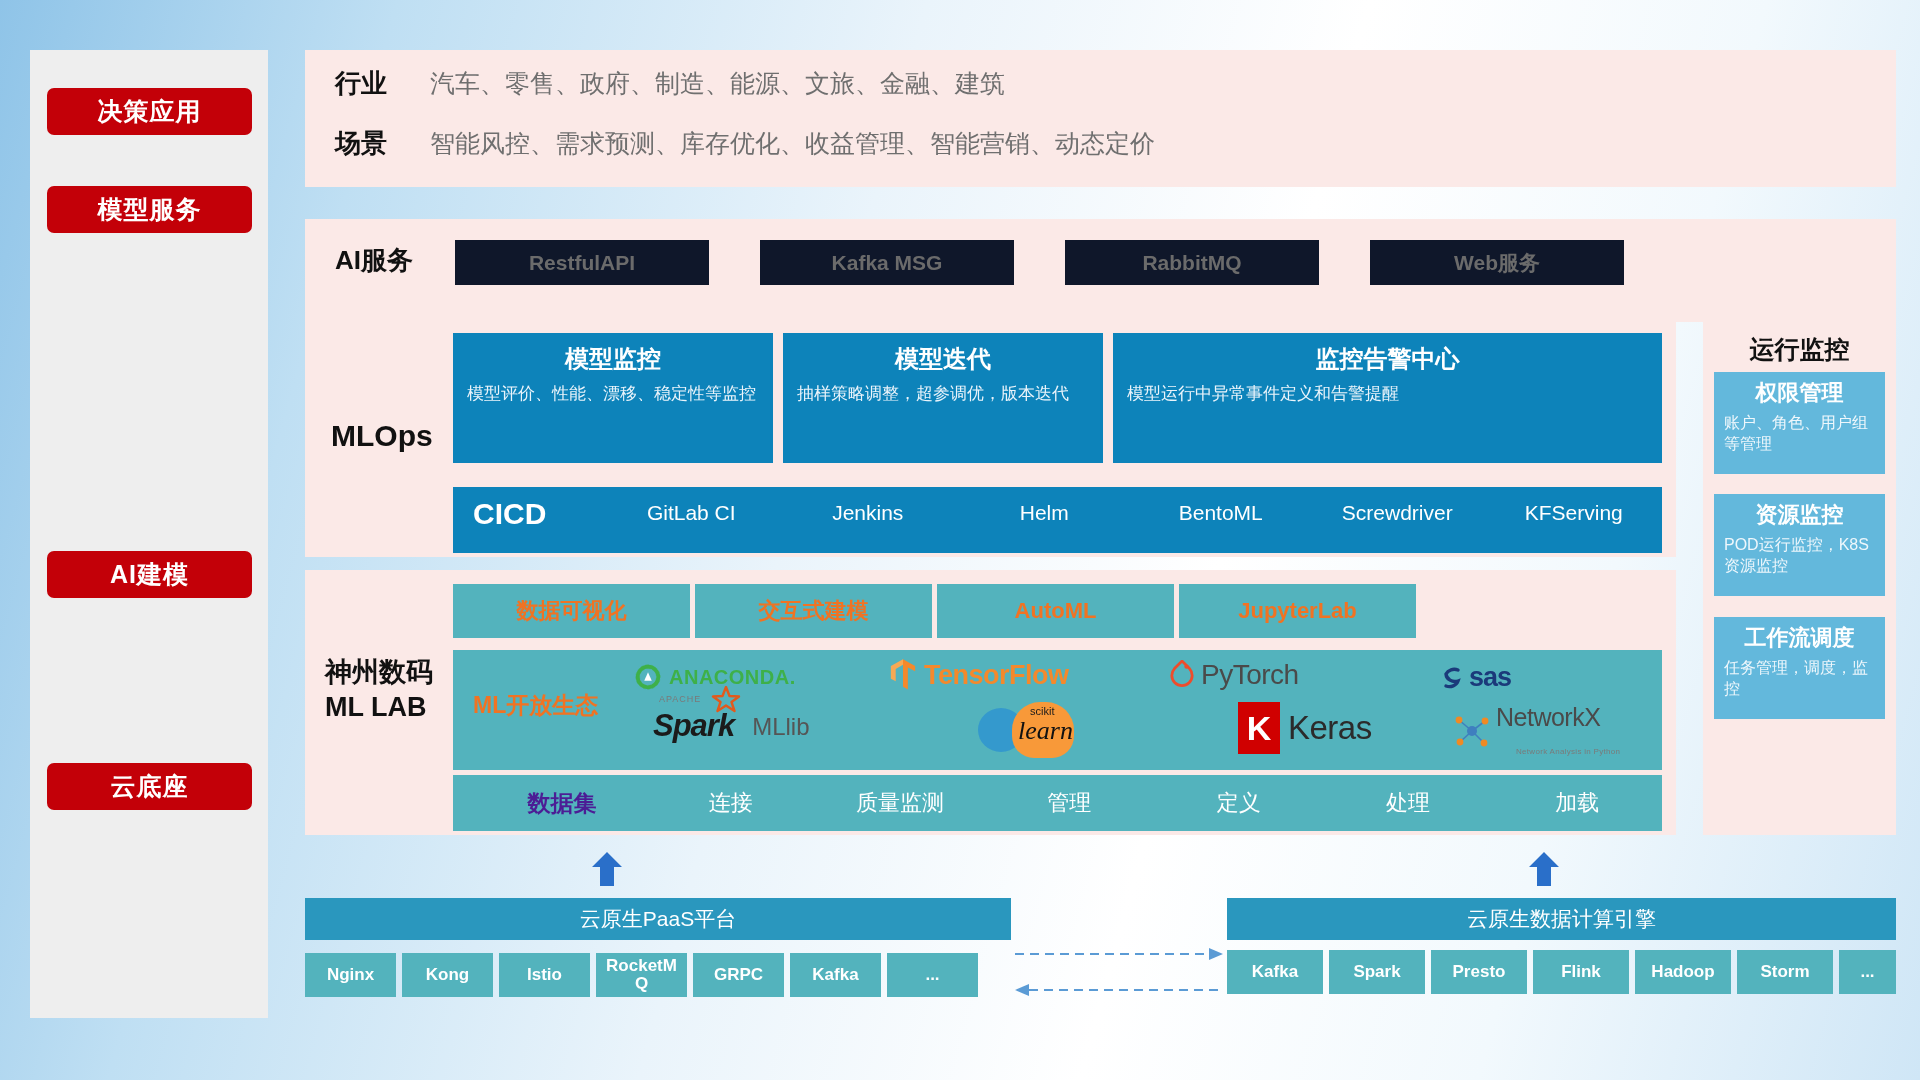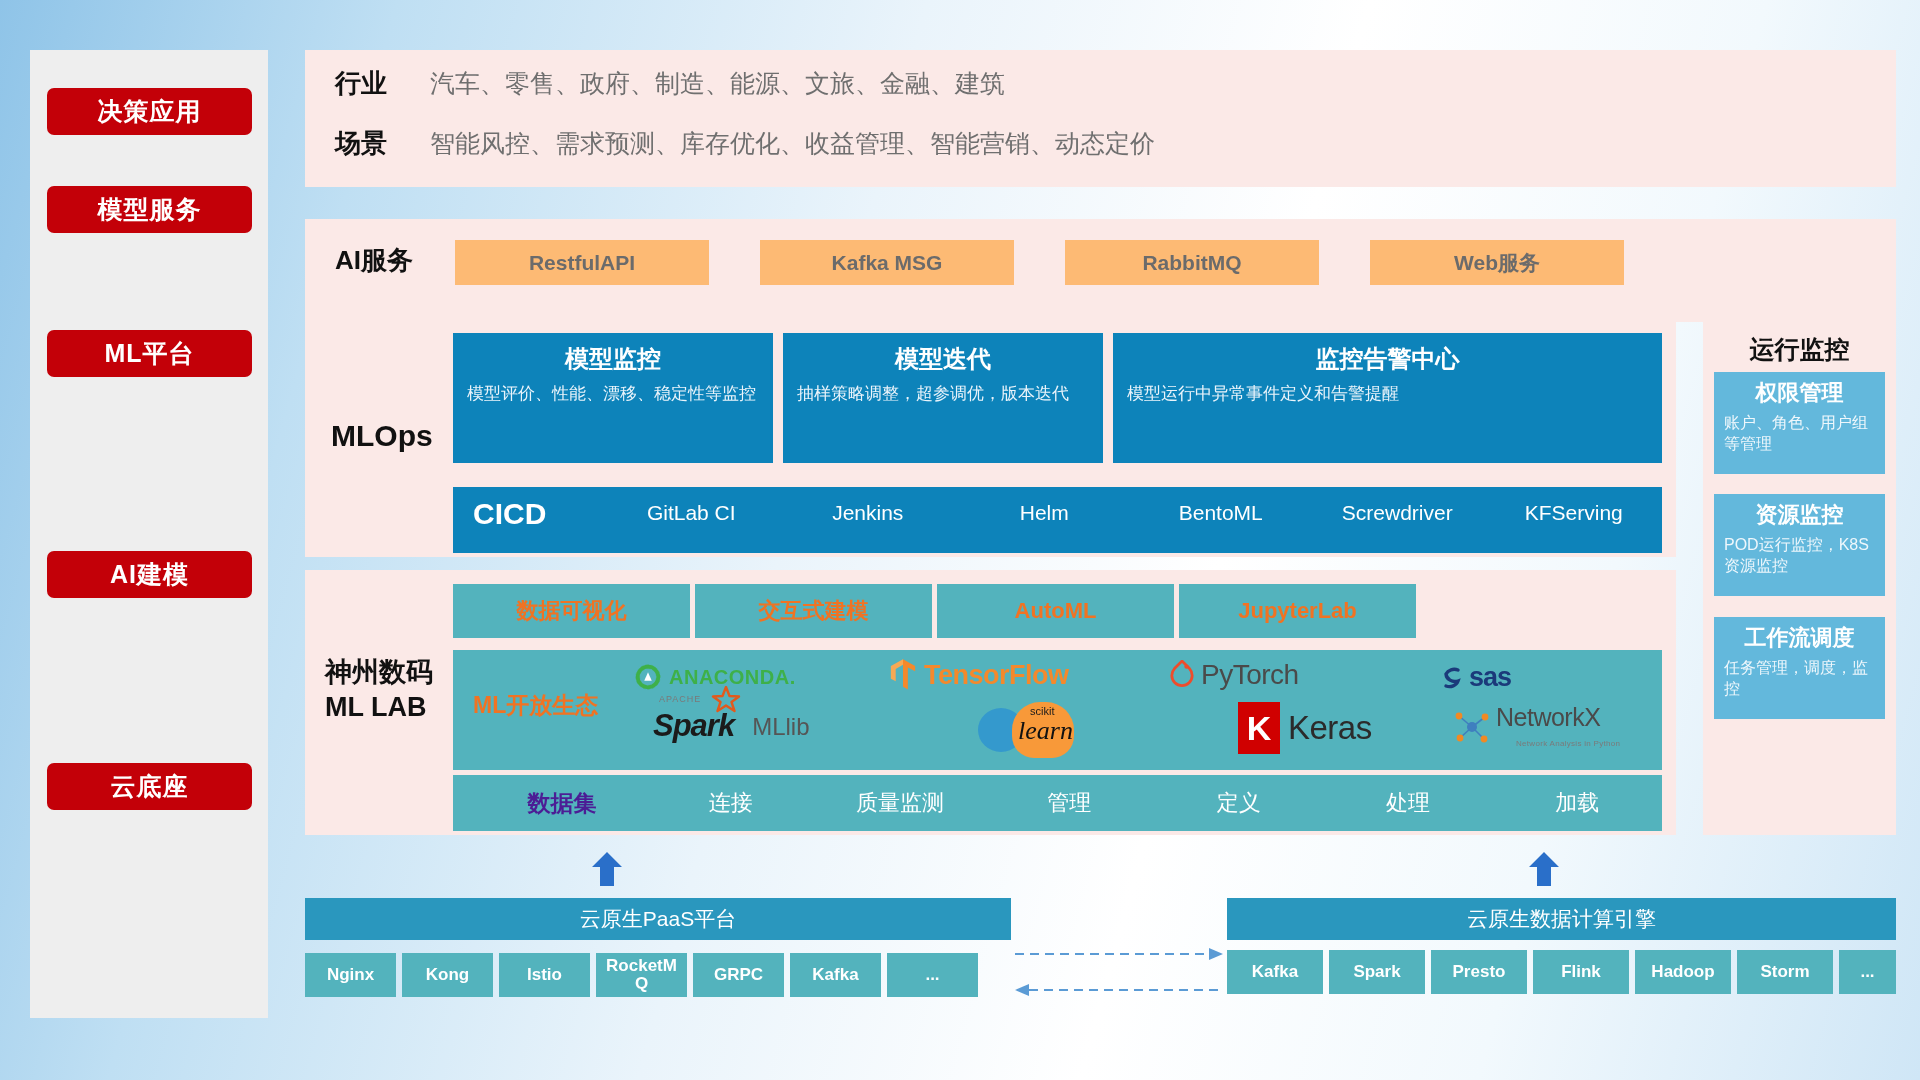--- a/index.html
+++ b/index.html
@@ -44,21 +44,21 @@
   #row-industry { top: 50px; width: 1591px; height: 137px; }
   .ind-line { position: absolute; display: flex; align-items: center; }
   .ind-key { width: 125px; font-size: 26px; font-weight: bold; color: #111; padding-left: 30px; }
   .ind-val { font-size: 25px; color: #6f6f6f; white-space: nowrap; }
 
   
   #row-service { top: 219px; width: 1591px; height: 103px; }
   #row-service .sec-label { position: absolute; left: 30px; top: 24px; font-size: 26px; font-weight: bold; color: #111; }
   .svc-chip {
     position: absolute; top: 21px; height: 45px;
-    background: #fdba74; color: #6b6b6b;
+    background: #0f172a; color: #6b6b6b;
     font-size: 21px; font-weight: bold;
     display: flex; align-items: center; justify-content: center;
   }
 
   
   #row-mlops { top: 319px; width: 1371px; height: 238px; }
   #row-mlops .sec-label { position: absolute; left: 26px; top: 100px; font-size: 30px; font-weight: bold; color: #111; }
   .ml-card {
     position: absolute; top: 14px; height: 130px;
     background: #0d83ba; color: #ffffff; padding: 10px 14px 0 14px;
@@ -131,21 +131,20 @@
   .up-arrow { position: absolute; width: 32px; height: 34px; }
 
   svg.logo { display: block; }
 </style>
 </head>
 <body>
 
 <div id="left-rail">
   <div class="rail-chip" style="top:38px">决策应用</div>
   <div class="rail-chip" style="top:136px">模型服务</div>
-  <div class="rail-chip" style="top:280px">ML平台</div>
   <div class="rail-chip" style="top:501px">AI建模</div>
   <div class="rail-chip" style="top:713px">云底座</div>
 </div>
 
 <div id="main-col">
 
   <div class="band" id="row-industry">
     <div class="ind-line" style="top:16px;left:0;">
       <div class="ind-key">行业</div>
       <div class="ind-val">汽车、零售、政府、制造、能源、文旅、金融、建筑</div>
@@ -272,21 +271,21 @@
             <line x1="19" y1="19" x2="7" y2="30" stroke="#3f7fbf" stroke-width="1.6"></line>
             <line x1="19" y1="19" x2="31" y2="31" stroke="#3f7fbf" stroke-width="1.6"></line>
             <circle cx="19" cy="19" r="5" fill="#3f7fbf"></circle>
             <circle cx="6" cy="8" r="3.4" fill="#f08a24"></circle>
             <circle cx="32" cy="9" r="3.4" fill="#f08a24"></circle>
             <circle cx="7" cy="30" r="3.4" fill="#f08a24"></circle>
             <circle cx="31" cy="31" r="3.4" fill="#f08a24"></circle>
           </svg>
           <div style="display:flex;flex-direction:column;line-height:1;">
             <span style="font-size:25px;color:#4a4a4a;letter-spacing:-0.5px;">NetworkX</span>
-            <span style="font-size:8px;color:#7a7a7a;letter-spacing:0.3px;margin-top:10px;padding-left:20px;">Network Analysis in Python</span>
+            <span style="font-size:8px;color:#7a7a7a;letter-spacing:0.3px;margin-top:18px;padding-left:20px;">Network Analysis in Python</span>
           </div>
         </div>
 
       </div>
     </div>
 
     <div id="dataset-bar">
       <div class="ds-title">数据集</div>
       <div class="ds-item">连接</div>
       <div class="ds-item">质量监测</div>

